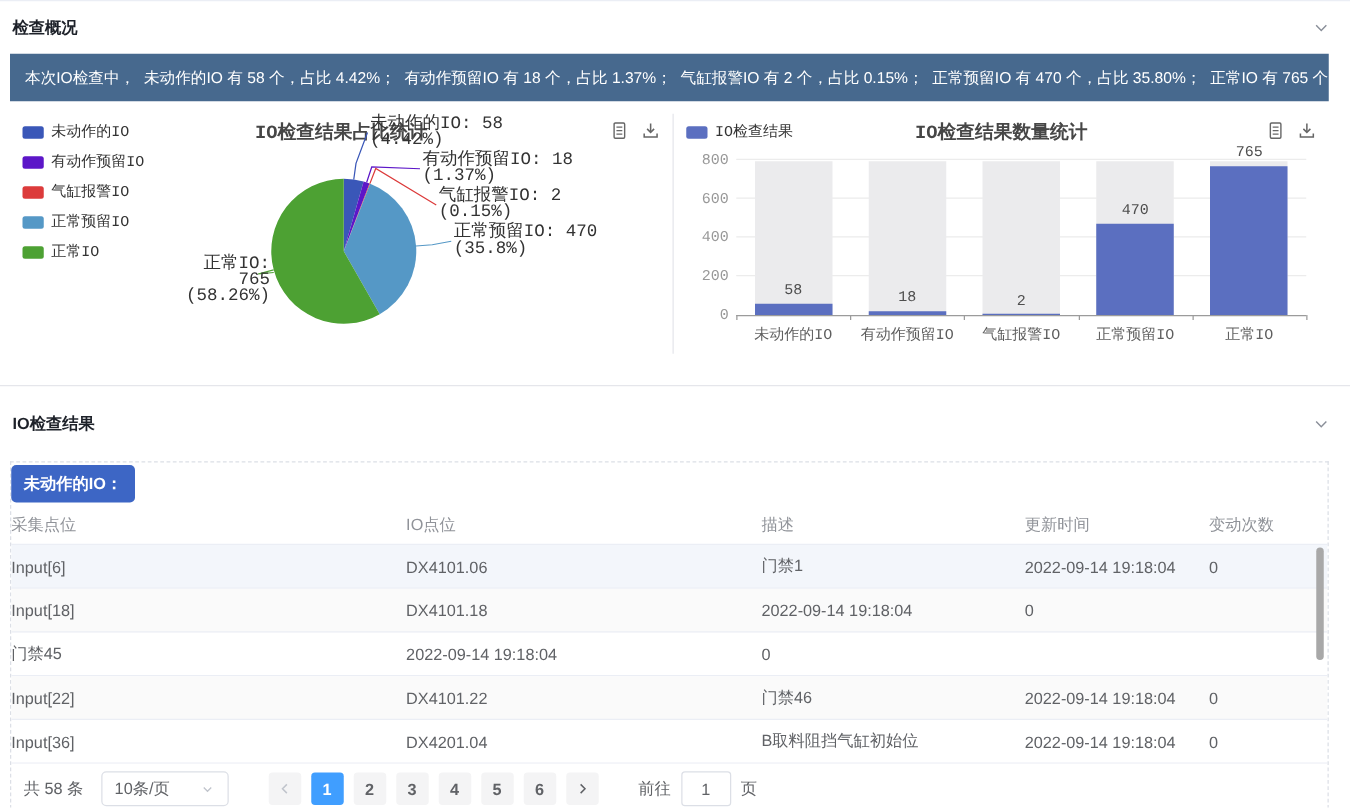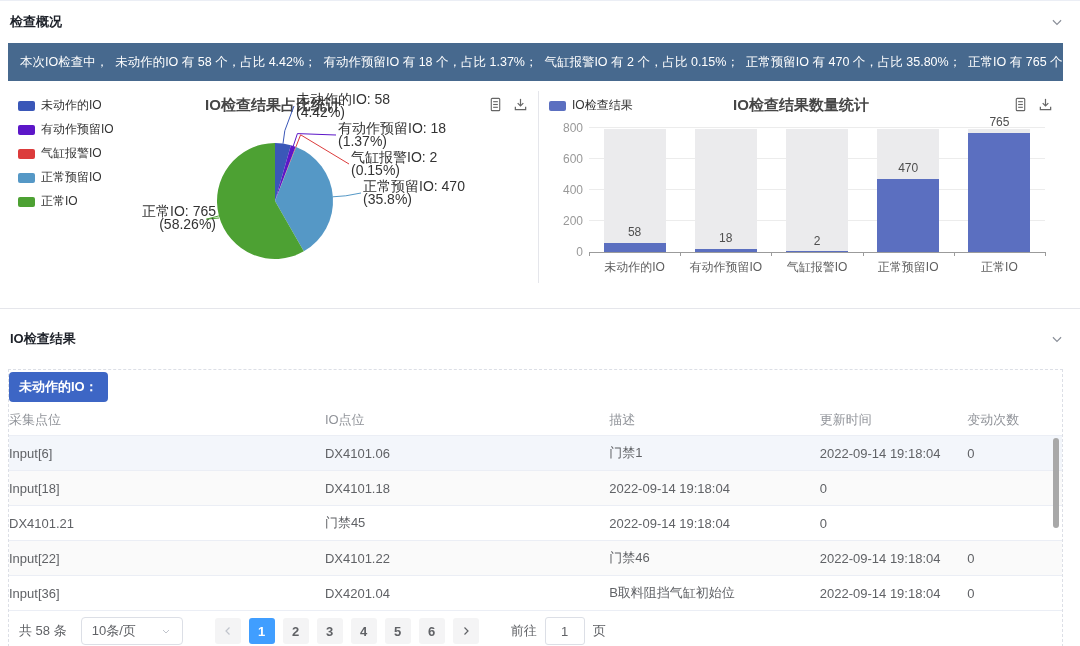--- a/index.html
+++ b/index.html
@@ -8,21 +8,21 @@
   .page { position:relative; width:1080px; height:646px; border-top:1px solid #ebeef5; }
 
   .section-header { display:flex; align-items:center; justify-content:space-between; padding:0 16px 0 10px; }
   .overview .section-header { height:42px; }
   .results .section-header { height:60px; }
   .section-title { font-size:13px; font-weight:bold; color:#1d2129; }
 
   .banner { margin:0 17px 0 8px; height:38px; display:flex; align-items:center; padding:0 12px; color:#fff; font-size:12.5px; overflow:hidden; }
   .banner span { white-space:pre; }
 
-  .charts-row { display:flex; margin:8px 17px 0 8px; height:196px; }
+  .charts-row { display:flex; margin:8px 17px 0 8px; height:196px;font-family:Liberation Mono, monospace; }
   .chart-panel { position:relative; height:196px; }
   .pie-panel { width:530px; }
   .v-divider { width:1px; background:#e5e6eb; margin:2px 0; }
   .bar-panel { flex:1; }
 
   .chart-title { position:absolute; top:7px; left:0; right:0; text-align:center; font-weight:bold; font-size:15px; color:#464646; pointer-events:none; }
   .toolbox { position:absolute; top:8px; right:10px; display:flex; gap:10px; }
   .toolbox .tb-icon { cursor:pointer; }
 
   .chart-legend { position:absolute; left:10px; top:8px; z-index:2; }
@@ -263,21 +263,20 @@
             <div>2022-09-14 19:18:04</div>
             <div>0</div>
           </div>
           <div class="trow stripe">
             <div>Input[18]</div>
             <div>DX4101.18</div>
             <div>2022-09-14 19:18:04</div>
             <div>0</div>
           </div>
           <div class="trow">
-            <div>DX4101.21</div>
             <div>门禁45</div>
             <div>2022-09-14 19:18:04</div>
             <div>0</div>
           </div>
           <div class="trow stripe">
             <div>Input[22]</div>
             <div>DX4101.22</div>
             <div>门禁46</div>
             <div>2022-09-14 19:18:04</div>
             <div>0</div>

